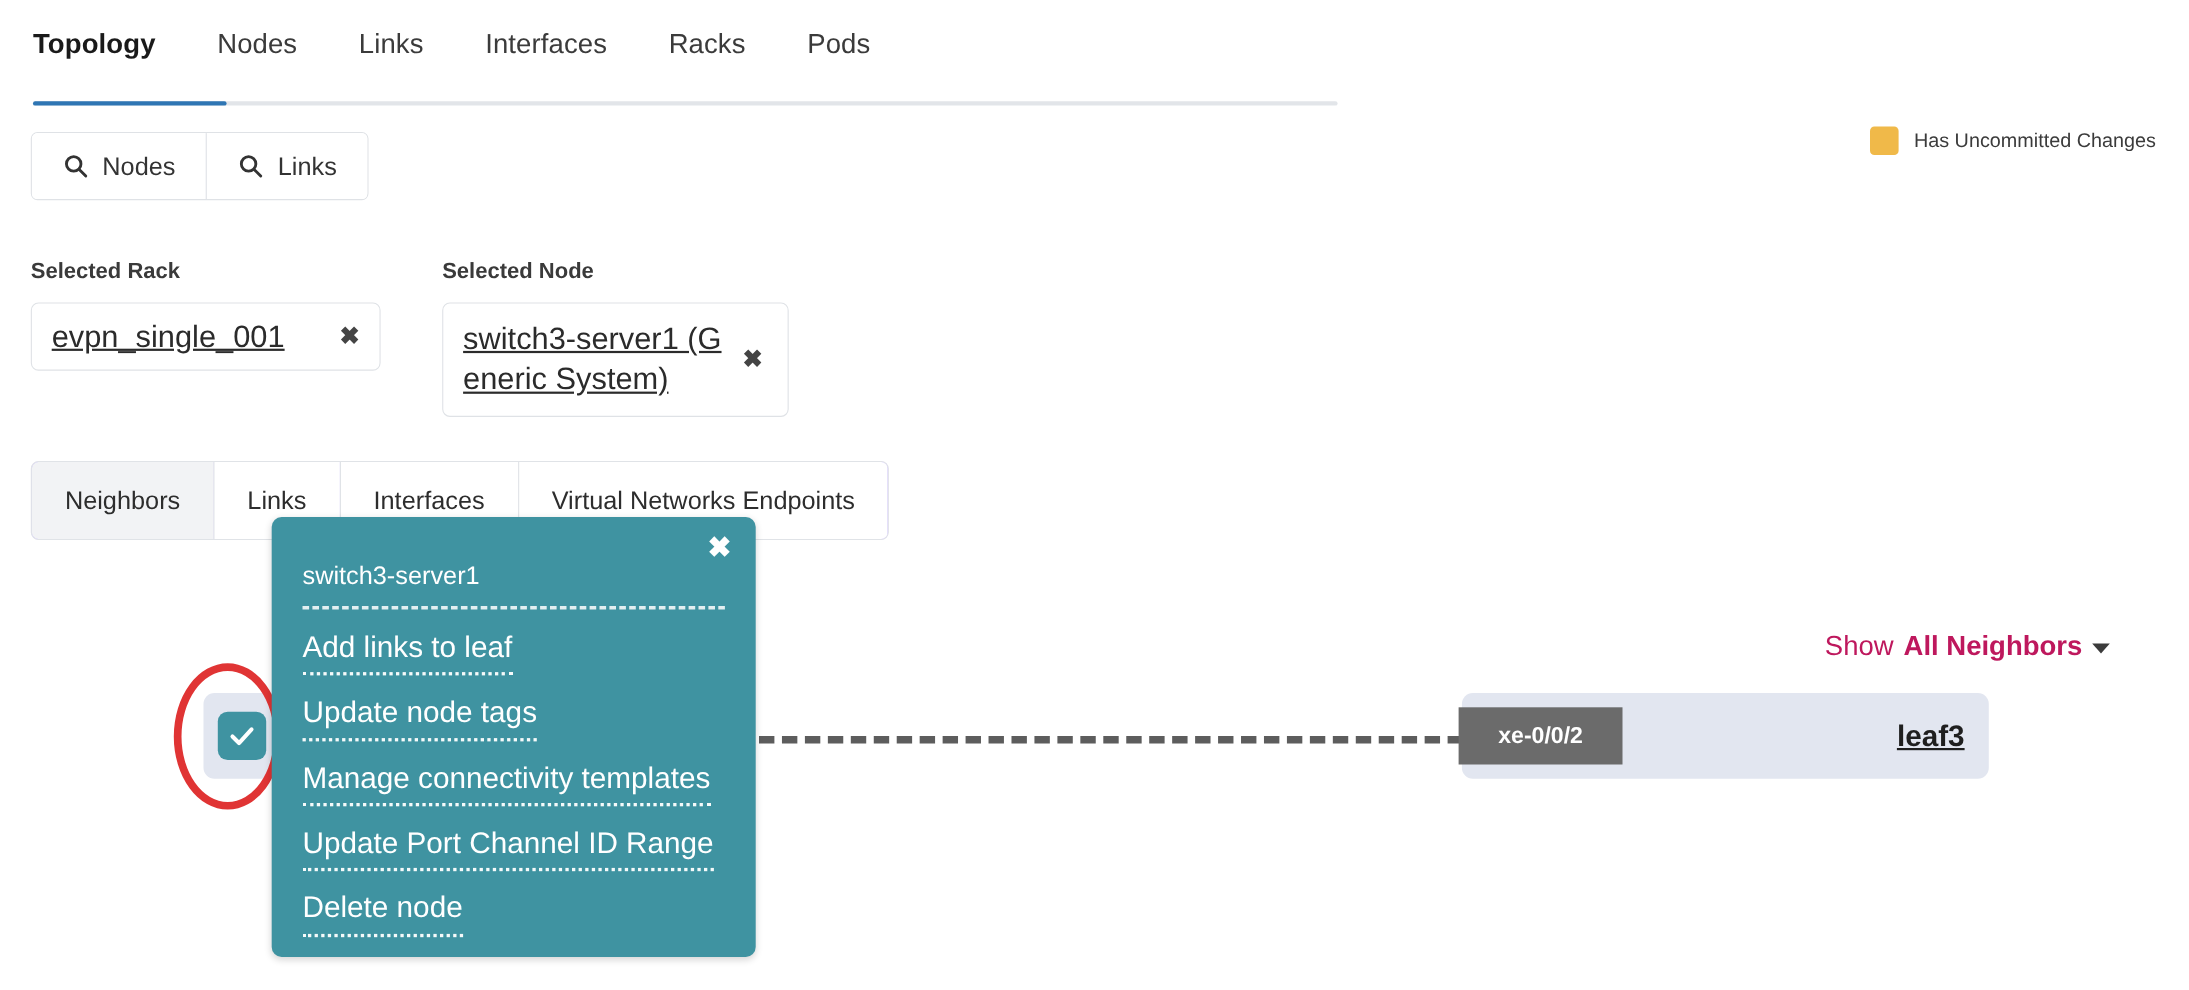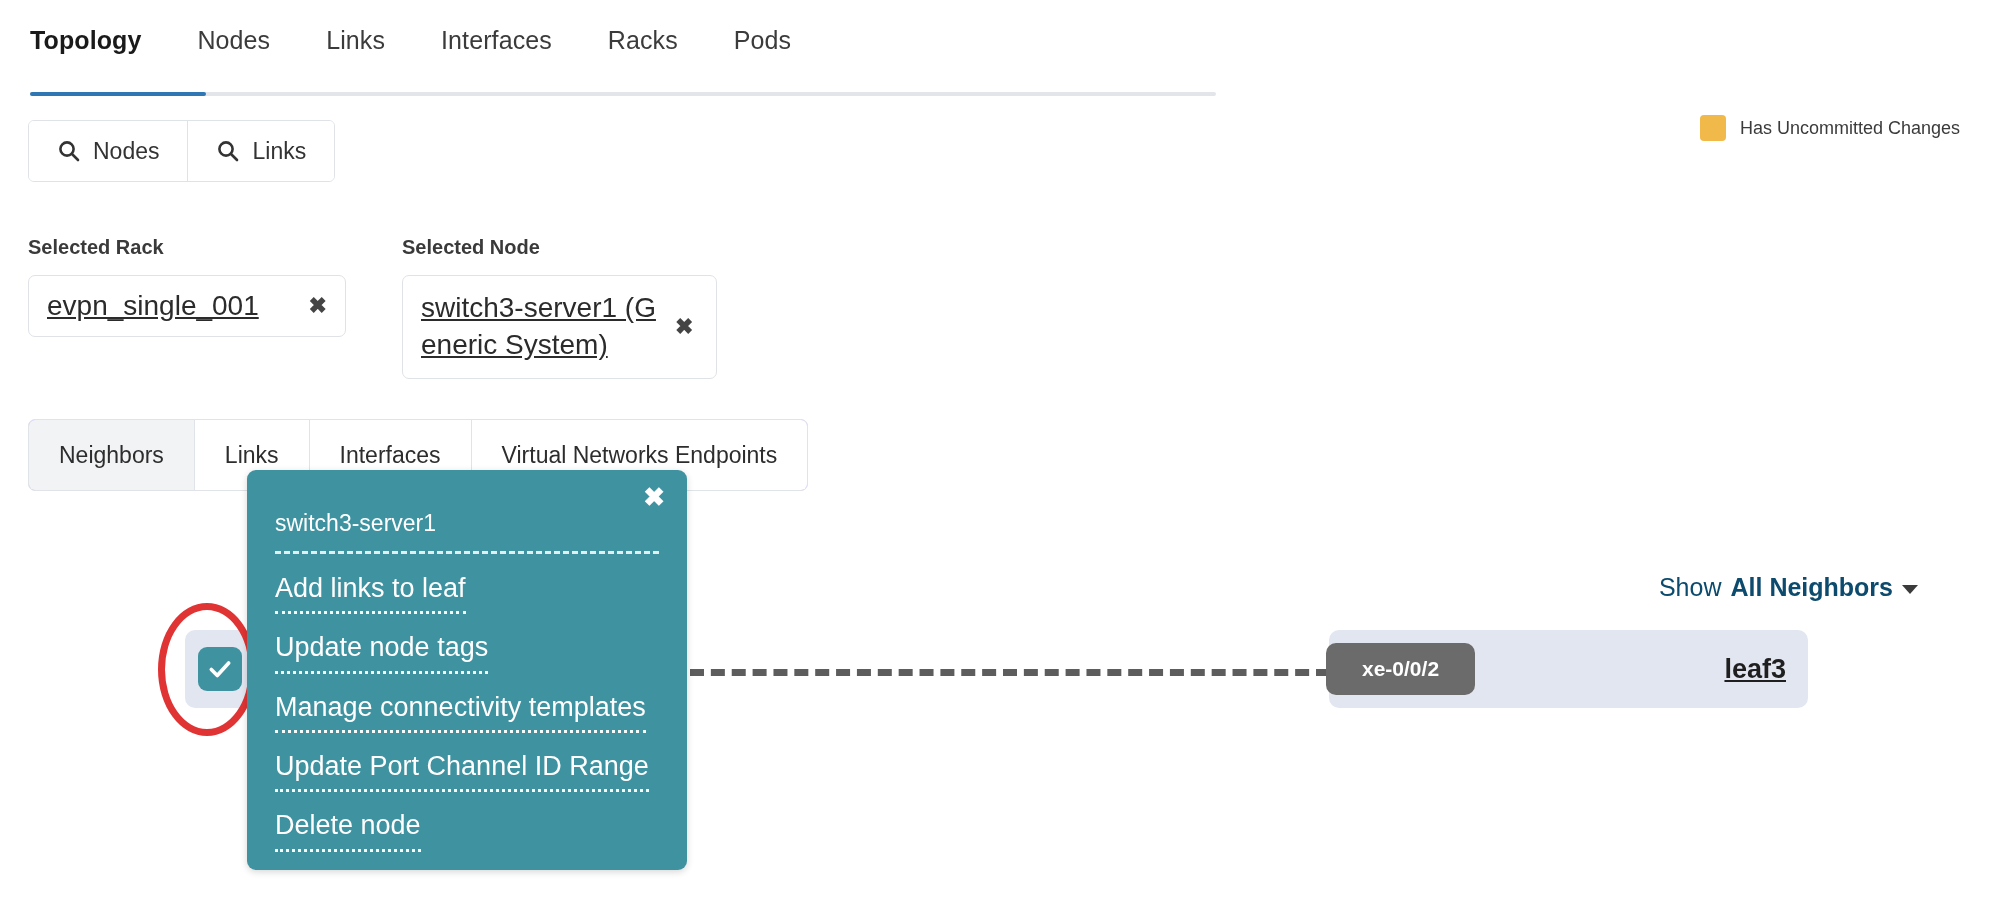--- a/index.html
+++ b/index.html
@@ -99,21 +99,21 @@
     height: 100%;
   }
   .stab + .stab { border-left: 1px solid #e0e3e7; }
   .stab.active { background: #f2f3f5; }
 
   
   .canvas { position: absolute; left: 0; top: 500px; width: 1990px; height: 400px; }
 
   .show-neighbors {
     position: absolute; right: 72px; top: 73px; font-size: 25px;
-    color: #0c4a6e; display: flex; align-items: center; gap: 9px; cursor: pointer;
+    color: #be185d; display: flex; align-items: center; gap: 9px; cursor: pointer;
   }
   .show-neighbors .strong { font-weight: bold; }
   .caret-sm {
     width: 0; height: 0; border-left: 8px solid transparent;
     border-right: 8px solid transparent; border-top: 9px solid #3b3b3b;
     margin-top: 4px;
   }
 
   
   .link-line {
@@ -135,21 +135,21 @@
   .chk svg { display: block; }
   .node-src-label { font-size: 24px; font-weight: bold; color: #1f1f1f; white-space: nowrap; }
 
   
   .node-dst {
     position: absolute; left: 1329px; top: 130px; width: 479px; height: 78px;
     background: #e2e6f0; border-radius: 10px; display: flex; align-items: center;
     padding: 0 22px 0 0;
   }
   .port-badge {
-    margin-left: -3px; background: #6b6b6b; color: #fff; border-radius: 10px;
+    margin-left: -3px; background: #6b6b6b; color: #fff; border-radius: 0;
     font-size: 21px; font-weight: bold; padding: 14px 36px; white-space: nowrap;
   }
   .node-dst-name {
     margin-left: auto; font-size: 27px; font-weight: bold; color: #1f1f1f; text-decoration: underline;
   }
 
   
   .annot-circle {
     position: absolute; left: 158px; top: 103px; width: 98px; height: 133px;
     border: 7px solid #e03434; border-radius: 50%; pointer-events: none;

